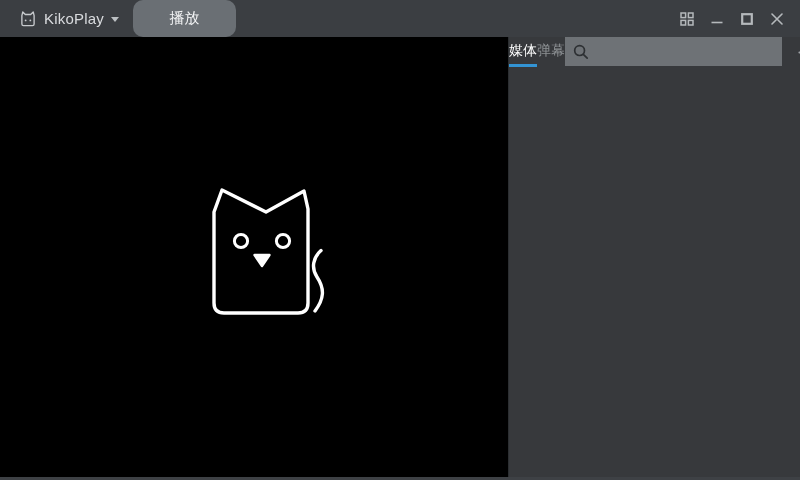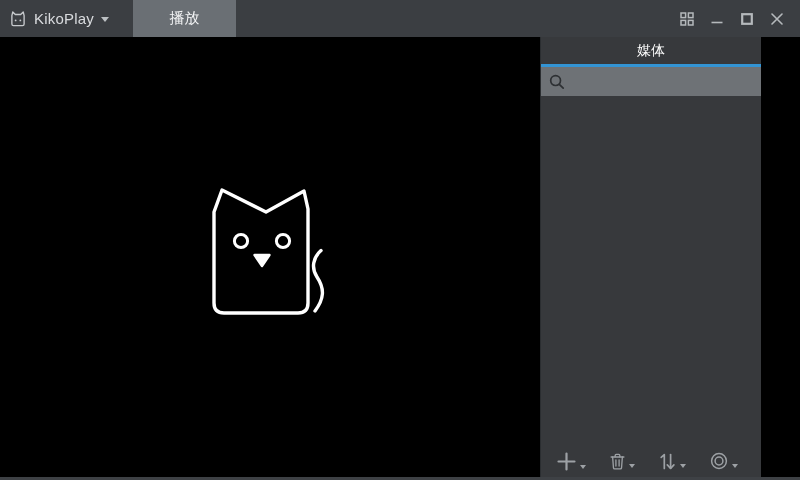--- a/index.html
+++ b/index.html
@@ -4,43 +4,43 @@
 <style>
   * { margin:0; padding:0; box-sizing:border-box; }
   html,body { width:800px; height:480px; background:#000; }
   body { font-family:"Liberation Sans","DejaVu Sans",sans-serif; overflow:hidden; }
 
   .window { position:relative; width:800px; height:480px; background:#000; overflow:hidden; }
 
   
   .titlebar { position:absolute; top:0; left:0; width:800px; height:37px;
               background:#3b3e42; display:flex; align-items:stretch; }
-  .brand { width:133px; display:flex; align-items:center; padding-left:9px; cursor:default; }
+  .brand { width:133px; display:flex; align-items:center; padding-left:19px; cursor:default; }
   .brand .logo { flex:0 0 auto; margin-right:7px; }
   .brand .app-title { color:#d9dbde; font-size:15px; letter-spacing:.2px; }
   .caret { width:0; height:0; border-left:4px solid transparent; border-right:4px solid transparent;
            border-top:5px solid #bcc0c3; margin-left:7px; margin-top:2px; }
 
   .tabstrip { display:flex; align-items:stretch; }
   .tb-tab { width:103px; display:flex; align-items:center; justify-content:center;
-            font-size:15px; color:#8f9397; background:#46494d; cursor:pointer; }
+            font-size:15px; color:#8f9397; background:#46494d; cursor:pointer;border-radius:10px; }
   .tb-tab.active { background:#6a6f74; color:#f4f5f6; }
 
   .win-controls { margin-left:auto; display:flex; align-items:center; padding-right:8px; }
   .win-btn { width:30px; height:37px; display:flex; align-items:center; justify-content:center; cursor:pointer; }
   .win-btn svg { display:block; }
 
   
   .main { position:absolute; top:37px; left:0; width:800px; height:443px; display:flex; }
 
   .player { position:relative; width:540px; height:443px; background:#000; }
   .cat-logo { position:absolute; left:211px; top:150px; }
 
   
-  .sidebar { width:221px; height:443px; background:#37393c; display:flex; flex-direction:column;
+  .sidebar { width:292px; height:443px; background:#37393c; display:flex; flex-direction:row;
              border-left:1px solid #2b2e31; }
   .side-tabs { height:30px; display:flex; flex:0 0 auto; }
   .side-tab { flex:1; display:flex; align-items:center; justify-content:center; font-size:14px;
               color:#8d9194; border-bottom:3px solid transparent; cursor:pointer; }
   .side-tab.active { color:#ffffff; border-bottom-color:#3394d4; }
 
   .searchbar { height:29px; flex:0 0 auto; background:#6e7276; display:flex; align-items:center;
                padding:0 6px 0 8px; }
   .searchbar svg { flex:0 0 auto; margin-right:6px; }
   .searchbar input { flex:1; background:transparent; border:none; outline:none; height:100%;
@@ -117,20 +117,21 @@
           <path d="M43.5,68 L58.5,68 L51,79 Z" fill="#ffffff" stroke-width="2.4"></path>
           <path d="M104,124 C113,112 114,102 106,90 C100,81 102,70.5 110,63.5"></path>
         </g>
       </svg>
     </div>
 
     <div class="sidebar">
 
       <div class="side-tabs">
         <div class="side-tab active">媒体</div>
+        <div class="side-tab">弹幕</div>
       </div>
 
       <div class="searchbar">
         <svg width="16" height="16" viewBox="0 0 16 16">
           <circle cx="6.6" cy="6.6" r="4.9" fill="none" stroke="#2d3033" stroke-width="1.7"></circle>
           <line x1="10.3" y1="10.3" x2="14.2" y2="14.2" stroke="#2d3033" stroke-width="1.7" stroke-linecap="round"></line>
         </svg>
         <input type="text" placeholder="" style="">
       </div>
 

